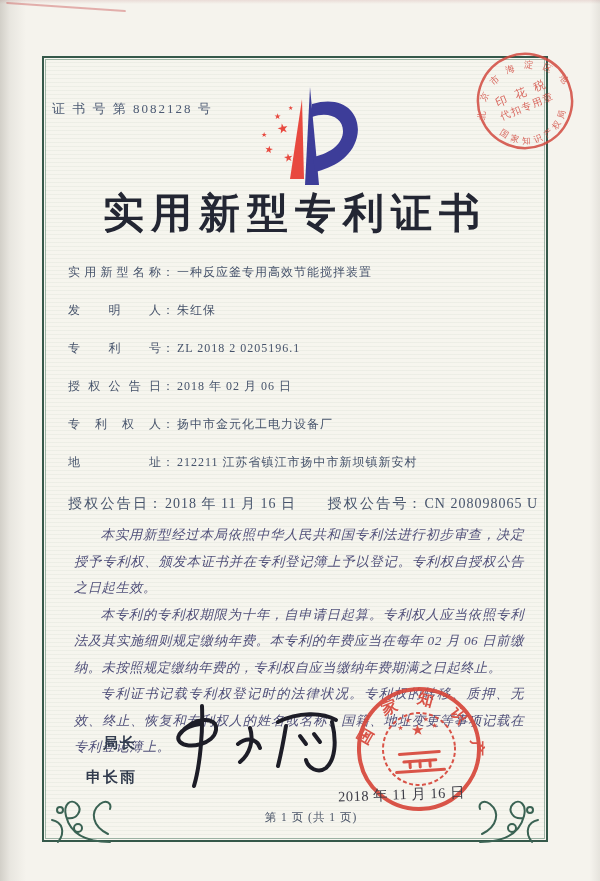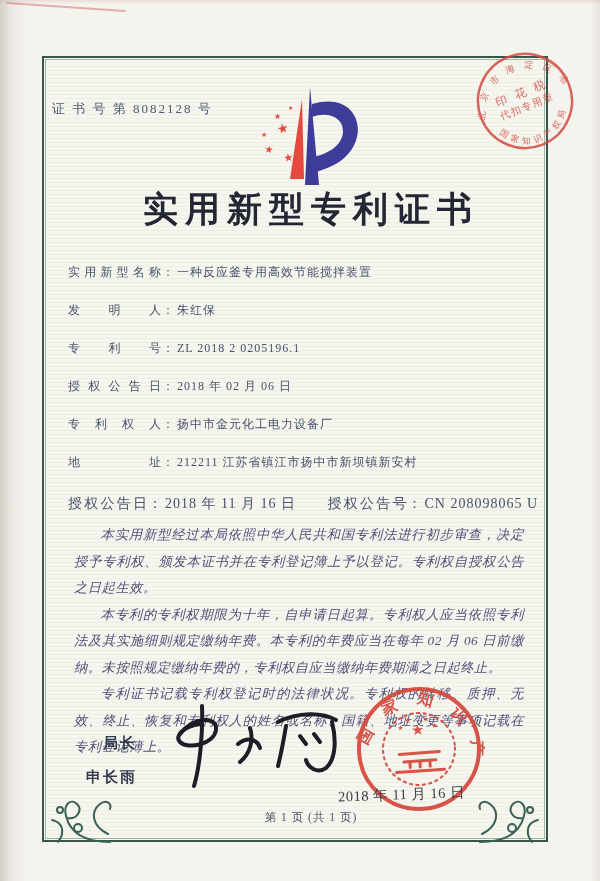--- a/index.html
+++ b/index.html
@@ -19,21 +19,21 @@
     border:2px solid #35584a;
     box-shadow:inset 0 0 0 1px #f7f6f0, inset 0 0 0 2px rgba(90,130,110,.55);
     background:
       repeating-linear-gradient(180deg, rgba(150,175,155,.10) 0px, rgba(150,175,155,.10) 1px, rgba(0,0,0,0) 1px, rgba(0,0,0,0) 4px),
       #f6f5ee;
     box-sizing:border-box;
   }
   .cert-no{position:absolute;left:8px;top:42px;font-size:13px;letter-spacing:2px;color:#4c5a73;}
   .logo{position:absolute;left:206px;top:24px;width:110px;height:108px;}
   .title{position:absolute;left:0;top:128px;width:100%;text-align:center;
-         font-size:35px;font-weight:700;letter-spacing:7px;color:#232633;padding-left:16px;}
+         font-size:41px;font-weight:700;letter-spacing:7px;color:#232633;}
   .fields{position:absolute;left:24px;top:206px;width:460px;font-size:12px;letter-spacing:1px;}
   .frow{display:flex;align-items:baseline;height:22px;margin-bottom:16px;white-space:nowrap;}
   .flabel{display:inline-block;width:94px;text-align:justify;text-align-last:justify;}
   .fcolon{display:inline-block;margin-right:2px;}
   .fvalue{display:inline-block;}
   .grant-row{position:absolute;left:24px;top:437px;width:470px;display:flex;font-size:14px;letter-spacing:1px;white-space:nowrap;}
   .grant-left{width:262px;display:flex;align-items:flex-start;}
   .grant-right{display:flex;align-items:center;}
   .glabel{display:inline-block;width:80px;text-align:justify;text-align-last:justify;}
   .body-text{position:absolute;left:30px;top:464px;width:450px;

